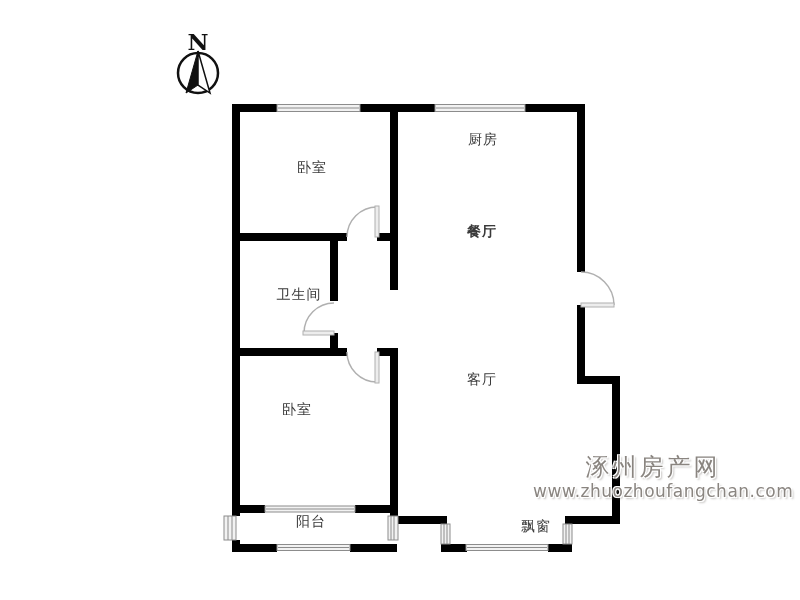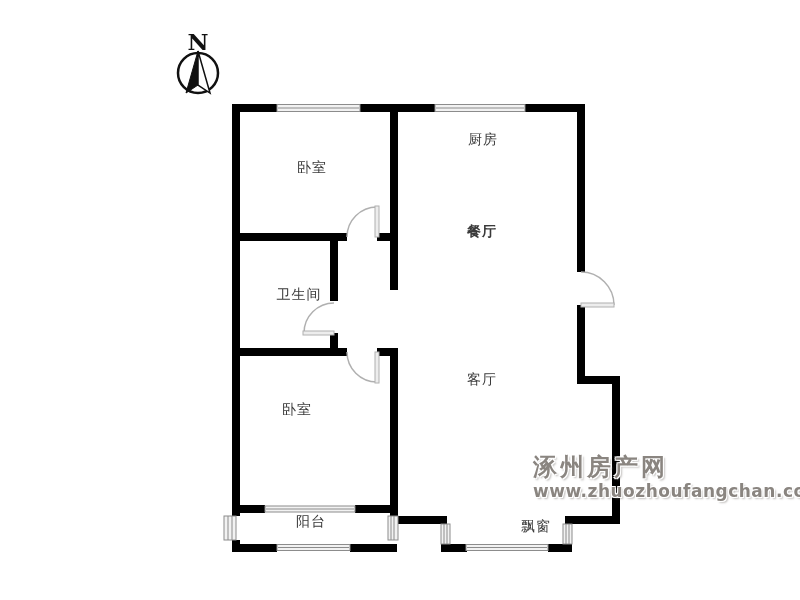--- a/index.html
+++ b/index.html
@@ -33,24 +33,24 @@
     transform:translate(-50%,-50%);
     font-family:"DejaVu Serif","Liberation Serif",serif;
     font-weight:700;
     font-size:23px;
     color:#111;
     z-index:2;
   }
   #watermark{
     position:absolute;
     top:454px;left:533px;width:240px;
-    text-align:left;
+    text-align:center;
     z-index:3;
     color:var(--watermark,#8a8580);
-    font-weight:700;
+    font-weight:400;
     line-height:1.15;
   }
   #watermark .wm-line1{
     font-size:24px;
     letter-spacing:3px;
     text-shadow:-1px -1px 0 #fff,1px -1px 0 #fff,-1px 1px 0 #fff,1px 1px 0 #fff,2px 2px 2px rgba(120,115,110,.45);
   }
   #watermark .wm-line2{
     font-size:17px;
     letter-spacing:0.5px;

